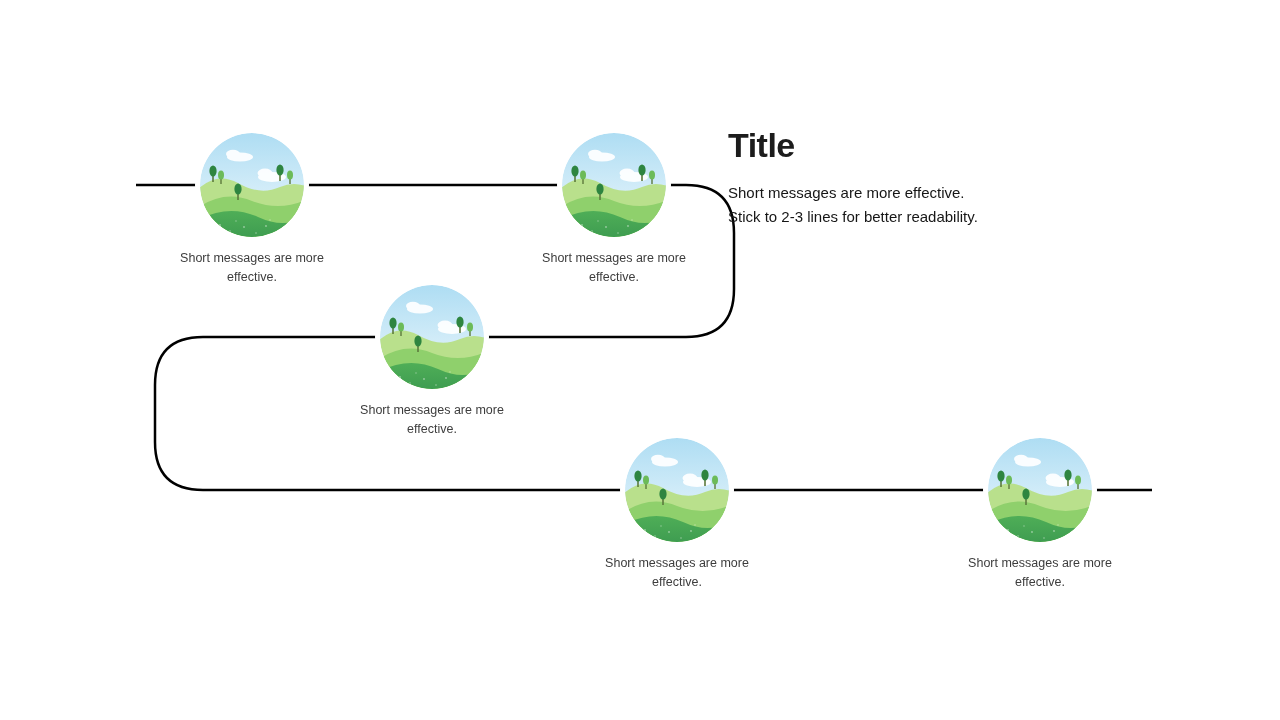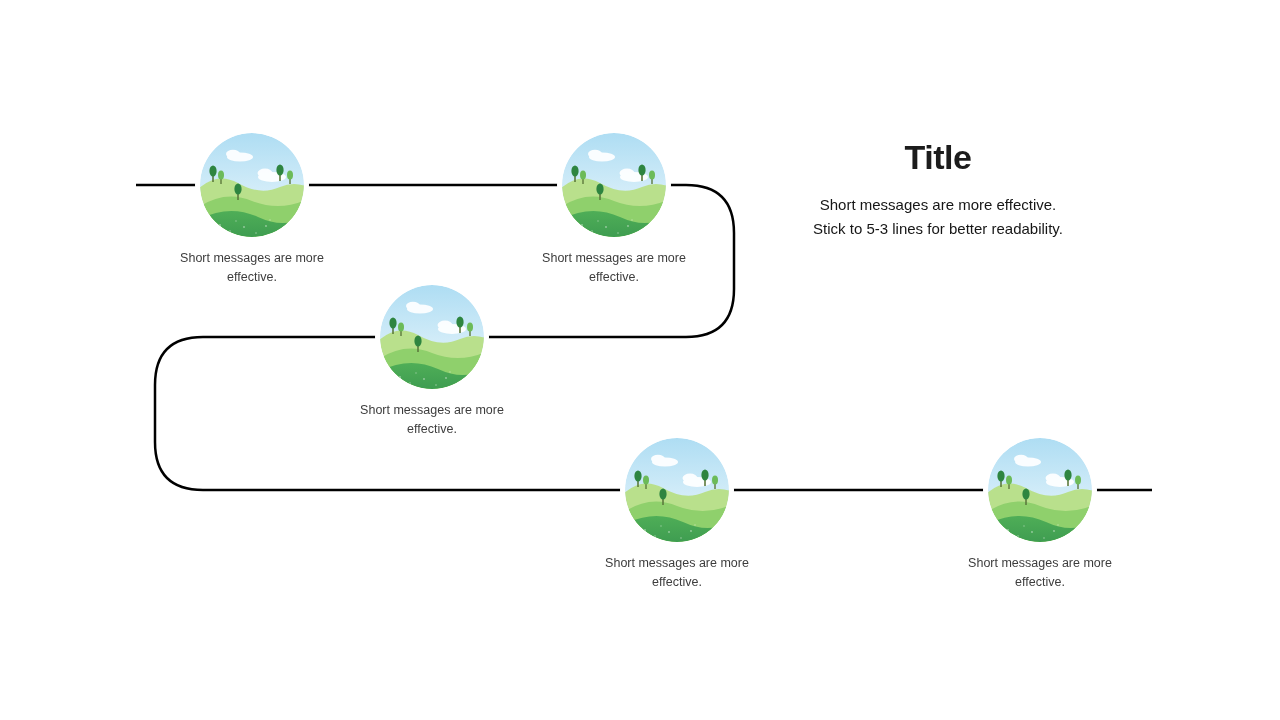--- a/index.html
+++ b/index.html
@@ -46,24 +46,24 @@
   .node-1 { left: 200px; top: 133px; }
   .node-2 { left: 562px; top: 133px; }
   .node-3 { left: 380px; top: 285px; }
   .node-4 { left: 625px; top: 438px; }
   .node-5 { left: 988px; top: 438px; }
   .node .caption { left: 50%; margin-left: -95px; }
 
   
   .title-block {
     position: absolute;
-    top: 138px;
+    top: 126px;
     right: 132px;
     width: 420px;
-    text-align: center;
+    text-align: left;
   }
   .title-block h1 {
     font-size: 34px;
     font-weight: 700;
     letter-spacing: -0.5px;
     color: #1c1c1c;
   }
   .title-block .subtitle {
     margin-top: 16px;
     font-size: 15px;
@@ -177,17 +177,17 @@
           <use href="#landscape"></use>
         </svg>
     </div>
     <div class="caption">Short messages are more effective.</div>
   </div>
 
   <div class="title-block">
     <h1>Title</h1>
     <div class="subtitle">
       <div>Short messages are more effective.</div>
-      <div>Stick to 5-3 lines for better readability.</div>
+      <div>Stick to 2-3 lines for better readability.</div>
     </div>
   </div>
 
 </div>
 
 </body></html>

